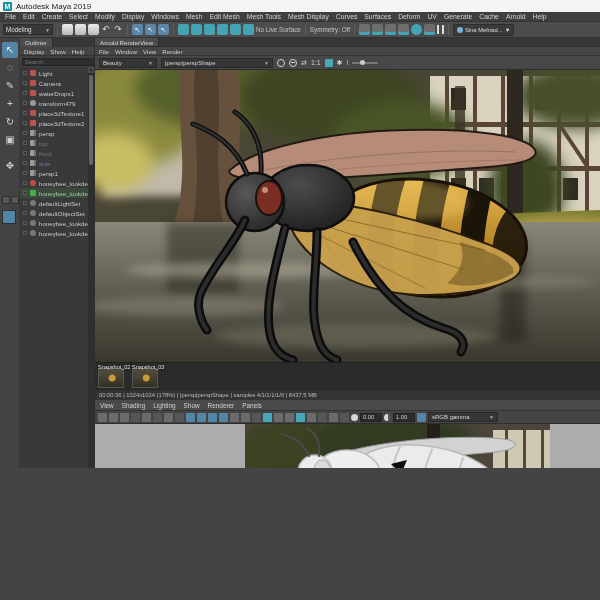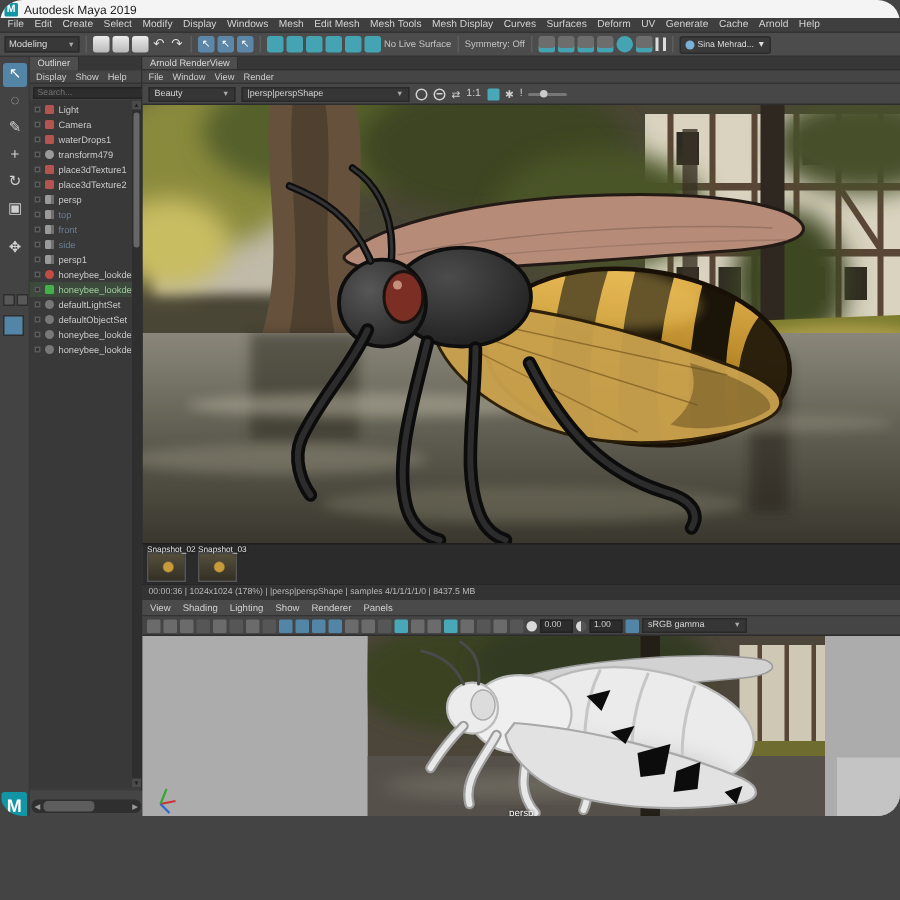--- a/index.html
+++ b/index.html
@@ -1,18 +1,18 @@
 <!DOCTYPE html>
 <html><head>
 <meta charset="utf-8">
 <style>
   * { margin:0; padding:0; box-sizing:border-box; }
   html,body { width:600px; height:600px; overflow:hidden; background:#444;
     font-family:"Liberation Sans", sans-serif; }
-  #app { position:relative; width:600px; height:544px; background:#454545; overflow:hidden;border-radius:15px; }
+  #app { position:relative; width:600px; height:468px; background:#454545; overflow:hidden; }
   .abs { position:absolute; }
 
   
   .titlebar { left:0; top:0; width:600px; height:12px; background:#f4f4f4;
     display:flex; align-items:center; gap:4px; padding-left:3px; }
   .mlogo-sm { width:9px; height:9px; background:#1295a5; color:#fff; font-size:7px; font-weight:bold;
     display:flex; align-items:center; justify-content:center; border-radius:1px; }
   .titletext { font-size:8px; color:#222; }
 
   

